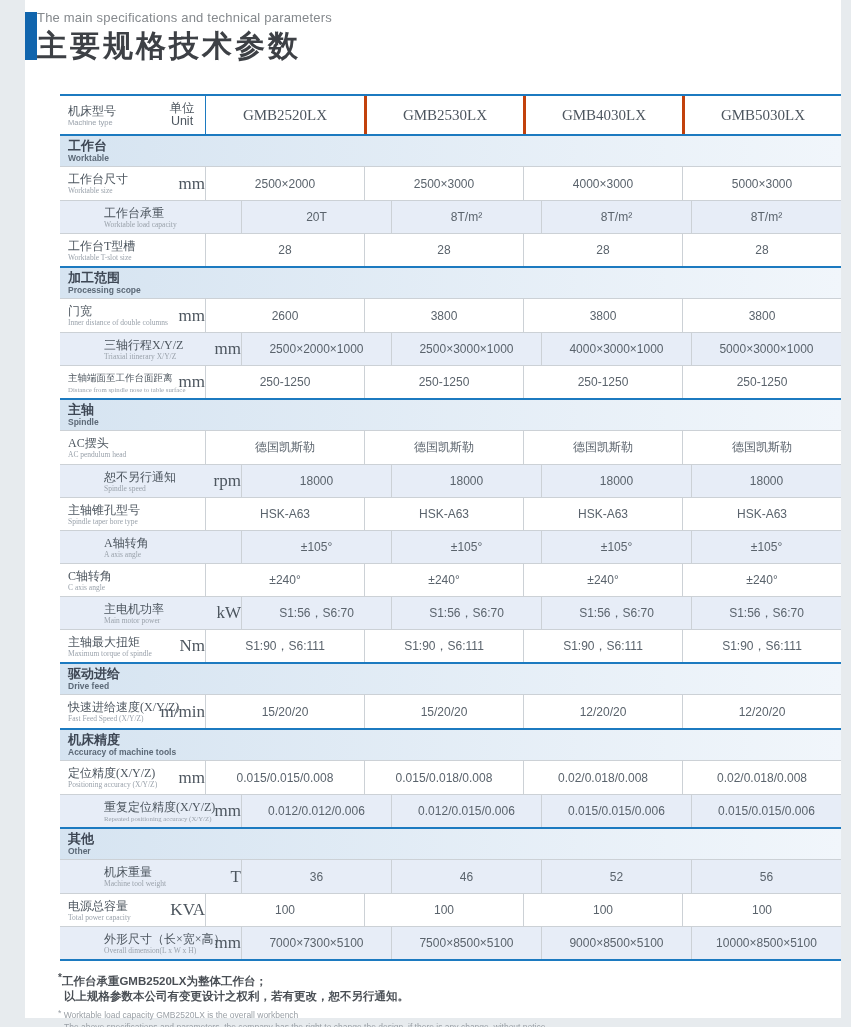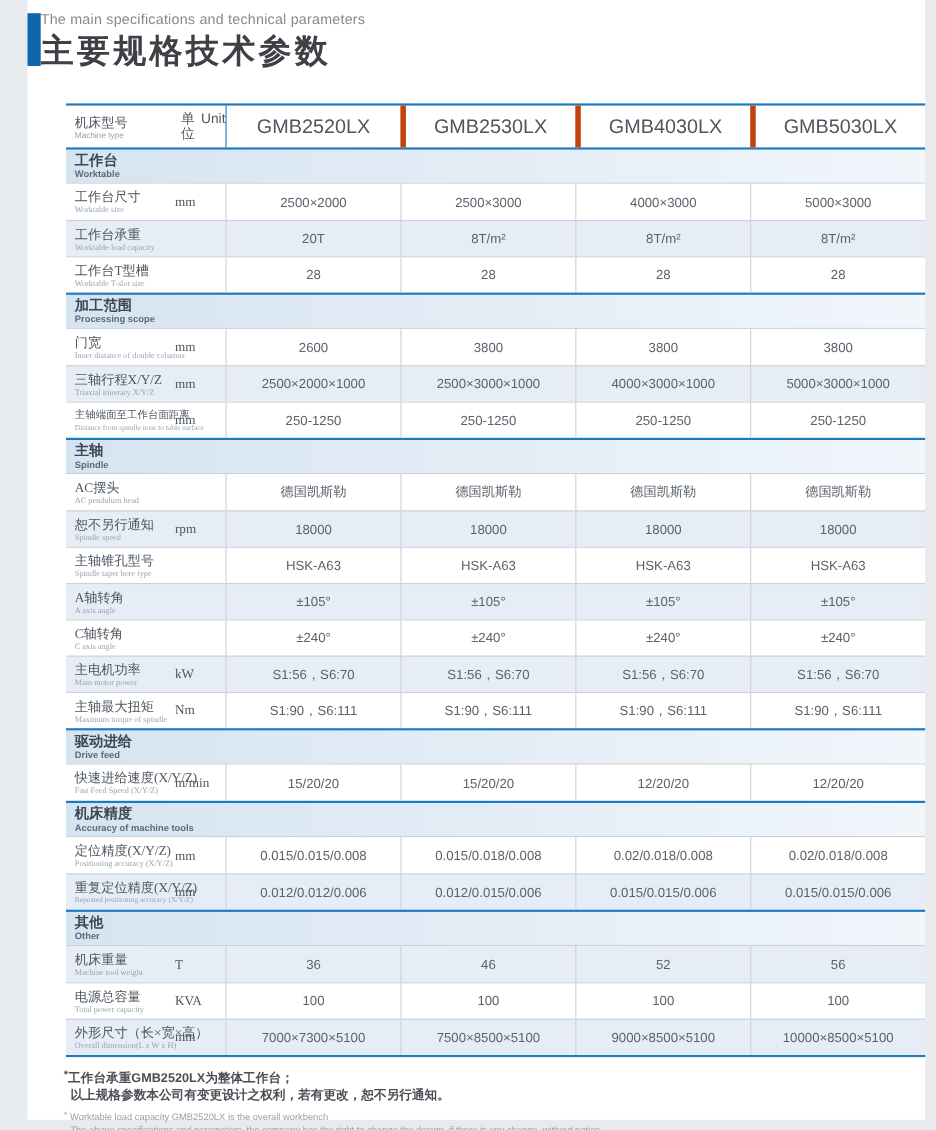--- a/index.html
+++ b/index.html
@@ -16,45 +16,45 @@
   
   .title-block { position:relative; margin:10px 0 0 0; padding-left:12px; height:52px; }
   .accent-bar { position:absolute; left:0; top:2px; width:12px; height:48px; background:#1165ad; }
   .title-en { display:block; font-size:13px; color:#85898d; letter-spacing:.2px; }
   .title-zh { display:block; font-size:30px; font-weight:bold; color:#3d4045; letter-spacing:3px; padding-left:0; margin-top:1px; }
   
   .spec-table { margin:32px 0 0 35px; width:781px; border-top:2px solid #1c7ac0; border-bottom:2px solid #1c7ac0; }
   .grid-row { display:grid; grid-template-columns:145px repeat(4,1fr); align-items:stretch; }
   
   .thead { min-height:38px; }
-  .thead .hcell { display:flex; flex-direction:column; justify-content:center; align-items:center; font-size:18px; color:#4d565f; }
-  .thead .hmodel { border-left:5px solid #c2410c; }
+  .thead .hcell { display:flex; flex-direction:column; justify-content:center; align-items:center; font-size:15px; color:#4d565f;font-family:Liberation Serif, serif; }
+  .thead .hmodel { border-left:3px solid #c2410c; }
   .thead .hmodel.first { border-left:1px solid #1c7ac0; }
   .hlabelwrap { position:relative; display:flex; align-items:center; padding-left:8px; }
   .hlabelwrap .lblcol { display:flex; flex-direction:column; }
   .hunit { position:absolute; right:0; width:46px; text-align:center; top:50%; transform:translateY(-50%);
-           display:flex; flex-direction:row; line-height:13px; font-size:12.5px; }
+           display:flex; flex-direction:column; line-height:13px; font-size:12.5px; }
   
   .band { border-top:2px solid #1c7ac0; border-bottom:1px solid #ccd1d6;
           background:linear-gradient(to right,#d6e4f1,#f1f6fb);
           padding:3px 0 3px 8px; min-height:29px; display:flex; flex-direction:column; justify-content:center; }
   .band .bzh { font-size:13px; font-weight:bold; color:#3e4754; line-height:14px; }
   .band .ben { font-size:8.5px; font-weight:bold; color:#5c6977; line-height:10px; }
   
   .row { min-height:33px; }
   .row + .row { border-top:1px solid #ccd1d6; }
-  .row.shaded { background:#e7edf7; }
+  .row.shaded { background:#e7edf7;padding-left:36px; }
   .labcell { position:relative; display:flex; align-items:center; padding-left:8px; overflow:visible;font-family:Liberation Serif, serif; }
   .labcol { display:flex; flex-direction:column; justify-content:center; white-space:nowrap; }
   .lzh { font-size:12px; color:#4d565f; line-height:14px; }
   .lzh.sm { font-size:9.5px; }
   .len { font-size:7.5px; color:#9aa2ab; line-height:9px; }
   .len.sm { font-size:6.8px; }
   .lunit { position:absolute; right:0; width:46px; top:50%; transform:translateY(-50%);
-           text-align:left; font-size:12px; color:#4d565f; }
+           text-align:right; font-size:17px; color:#4d565f; }
   .vcell { border-left:1px solid #ccd1d6; display:flex; align-items:center; justify-content:center;
            font-size:12px; color:#5a636c; text-align:center; padding:2px 3px; }
   
   .notes { margin:9px 0 0 33px; }
   .note-zh { font-size:11.5px; color:#4a4f55; font-weight:bold; line-height:15px; }
   .note-zh .star { vertical-align:4px; font-size:10px; }
   .note-zh .indent, .note-en .indent { padding-left:6px; }
   .note-en { font-size:8.5px; color:#9aa0a6; line-height:12px; margin-top:3px; font-weight:normal; }
   .note-en .star { vertical-align:2px; }
 </style>

